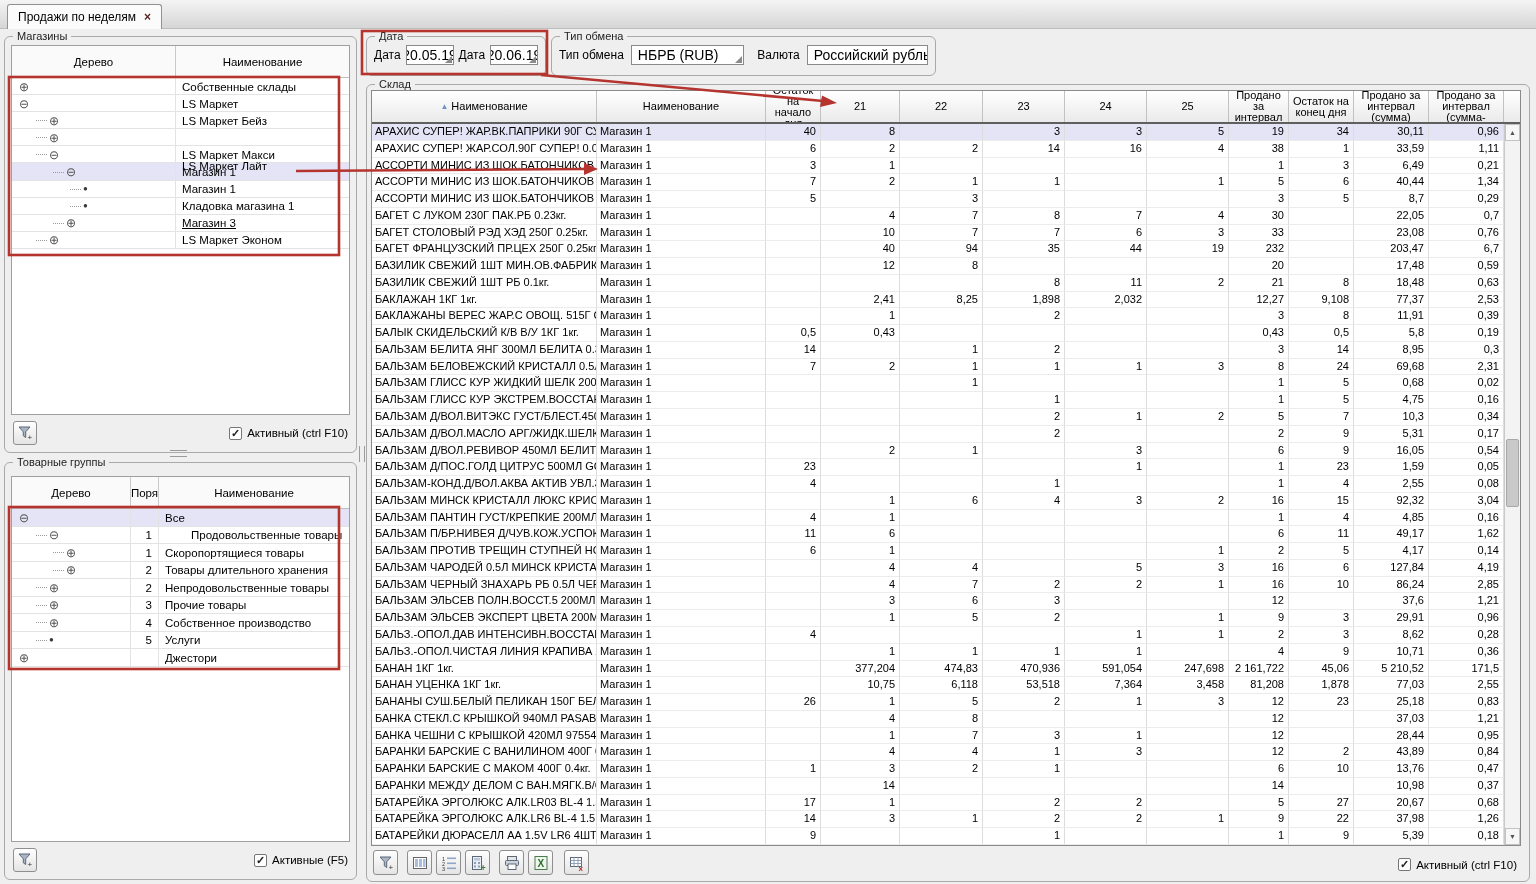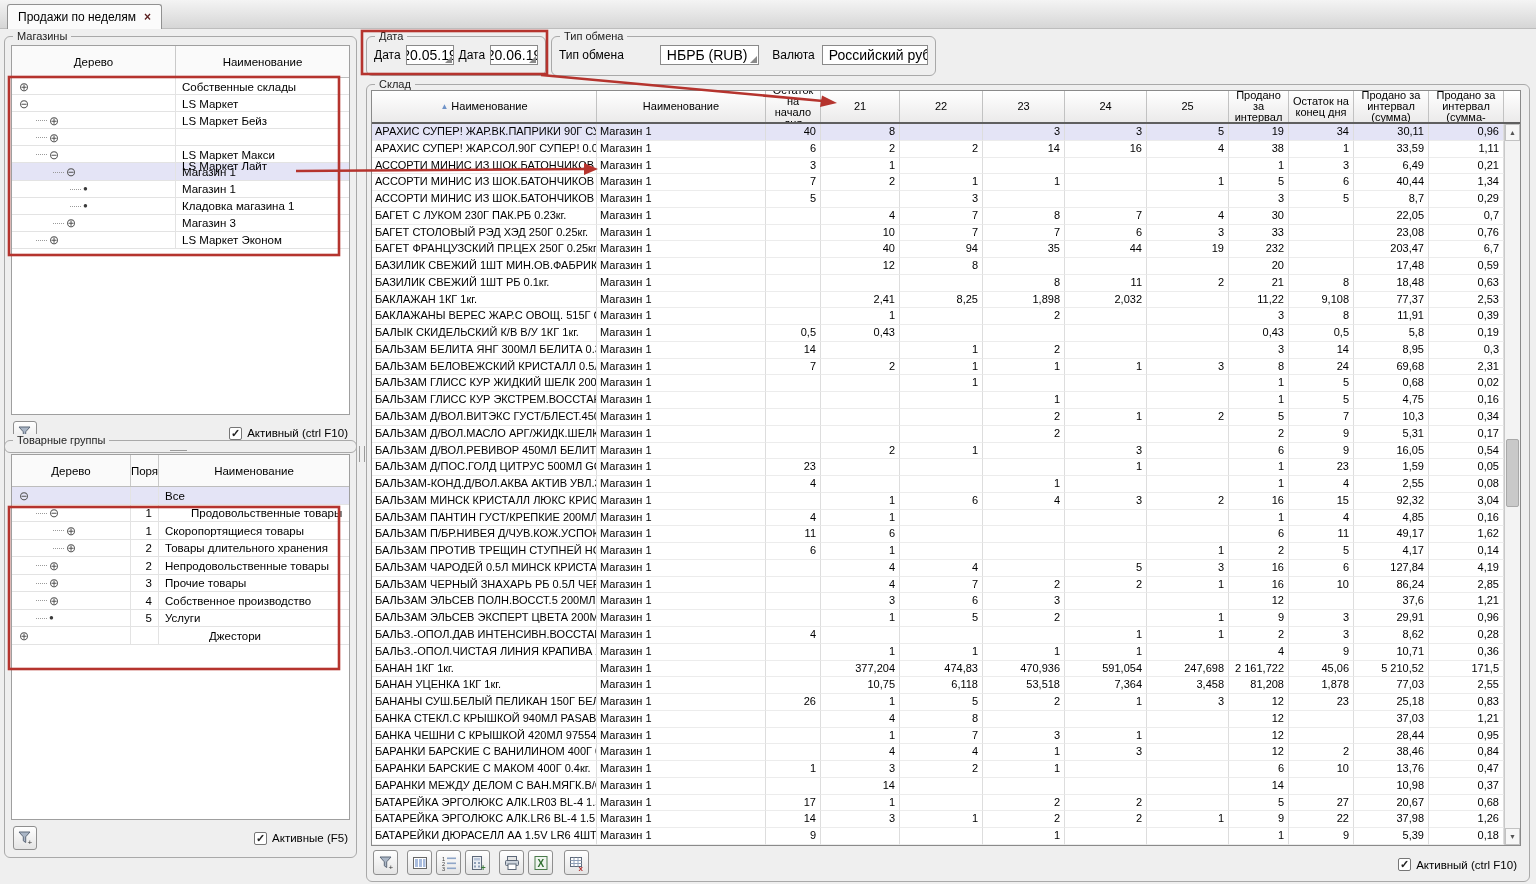--- a/index.html
+++ b/index.html
@@ -168,21 +168,21 @@
             <span class="dotline"></span>
             <span class="tglyph leaf">●</span>
           </div>
           <div class="tc name-col" style="height: 17.1px;">Кладовка магазина 1</div>
         </div>
         <div class="trow" style="height: 17.1px;">
           <div class="tc tree-col" style="width: 164px; height: 17.1px; padding-left: 41px;">
             <span class="dotline"></span>
             <span class="tglyph plus">⊕</span>
           </div>
-          <div class="tc name-col" style="height: 17.1px;">Магазин 3</div>
+          <div class="tc name-col" style="height: 17.1px; text-decoration: underline;">Магазин 3</div>
         </div>
         <div class="trow" style="height: 17.1px;">
           <div class="tc tree-col" style="width: 164px; height: 17.1px; padding-left: 24px;">
             <span class="dotline"></span>
             <span class="tglyph plus">⊕</span>
           </div>
           <div class="tc name-col" style="height: 17.1px;">LS Маркет Эконом</div>
         </div>
       </div>
   </div>
@@ -202,21 +202,21 @@
 
 <div class="abs split-h">
     <i></i>
     <i></i>
   </div>
 <div class="abs split-v">
     <i></i>
     <i></i>
   </div>
 
-<div class="groupbox" id="groups-box" style="left:4px;top:440px;width:353px;height:418px;">
+<div class="groupbox" id="groups-box" style="left:4px;top:462px;width:353px;height:418px;">
   <span class="gb-label">Товарные группы</span>
   <div class="list-wrap" style="top:13px;bottom:37px;">
     <div class="list-head">
       <div class="lh-cell" style="width:119px;">Дерево</div>
       <div class="lh-cell" style="width:28px;">Поря</div>
       <div class="lh-cell" style="flex:1;border-right:none;">Наименование</div>
     </div>
     <div id="groups-rows">
         <div class="trow sel" style="height: 17.5px;">
           <div class="tc tree-col" style="width: 119px; height: 17.5px; padding-left: 7px;">
@@ -279,21 +279,21 @@
             <span class="tglyph leaf">●</span>
           </div>
           <div class="tc order-col" style="width: 28px; height: 17.5px;">5</div>
           <div class="tc name-col" style="height: 17.5px;">Услуги</div>
         </div>
         <div class="trow" style="height: 17.5px;">
           <div class="tc tree-col" style="width: 119px; height: 17.5px; padding-left: 7px;">
             <span class="tglyph plus">⊕</span>
           </div>
           <div class="tc order-col" style="width: 28px; height: 17.5px;"></div>
-          <div class="tc name-col" style="height: 17.5px; margin-left: 44px;">Джестори</div>
+          <div class="tc name-col" style="height: 17.5px;">Джестори</div>
         </div>
       </div>
   </div>
   <div class="panel-bottom">
     <div class="tbtn" style="width:24px;height:24px;">
       <svg width="16" height="16">
         <path d="M2 2 H13 L8.7 6.8 V12.5 L6.3 10.8 V6.8 Z" fill="#aab6c6" stroke="#5d6878" stroke-width="1"></path>
         <text x="10.5" y="15" font-size="8" fill="#333">+</text>
       </svg>
     </div>
@@ -311,21 +311,21 @@
     <div class="field center combo" style="width:52px;">20.05.19</div>
     <span class="flabel">Дата</span>
     <div class="field center combo" style="width:52px;">20.06.19</div>
   </div>
 </div>
 
 <div class="groupbox" style="left:551px;top:36px;width:385px;height:40px;">
   <span class="gb-label">Тип обмена</span>
   <div class="fieldrow" style="gap:7px;">
     <span class="flabel">Тип обмена</span>
-    <div class="field left combo" style="width:116px;margin-left:29px;">НБРБ (RUB)</div>
+    <div class="field left combo" style="width:116px;">НБРБ (RUB)</div>
     <span class="flabel" style="margin-left:6px;">Валюта</span>
     <div class="field left" style="width:124px;">Российский рубль</div>
   </div>
 </div>
 
 <div class="groupbox" style="left:366px;top:84px;width:1164px;height:798px;">
   <span class="gb-label">Склад</span>
 
   <div id="grid">
     <div class="ghead">
@@ -489,21 +489,21 @@
         </div>
         <div class="grow">
           <div class="gc">БАКЛАЖАН 1КГ 1кг.</div>
           <div class="gc">Магазин 1</div>
           <div class="gc num"></div>
           <div class="gc num">2,41</div>
           <div class="gc num">8,25</div>
           <div class="gc num">1,898</div>
           <div class="gc num">2,032</div>
           <div class="gc num"></div>
-          <div class="gc num">11,22</div>
+          <div class="gc num">12,27</div>
           <div class="gc num">9,108</div>
           <div class="gc num">77,37</div>
           <div class="gc num">2,53</div>
         </div>
         <div class="grow">
           <div class="gc">БАКЛАЖАНЫ ВЕРЕС ЖАР.С ОВОЩ. 515Г СТ</div>
           <div class="gc">Магазин 1</div>
           <div class="gc num"></div>
           <div class="gc num">1</div>
           <div class="gc num"></div>
@@ -869,21 +869,21 @@
           <div class="gc">БАРАНКИ БАРСКИЕ С ВАНИЛИНОМ 400Г 0.4</div>
           <div class="gc">Магазин 1</div>
           <div class="gc num"></div>
           <div class="gc num">4</div>
           <div class="gc num">4</div>
           <div class="gc num">1</div>
           <div class="gc num">3</div>
           <div class="gc num"></div>
           <div class="gc num">12</div>
           <div class="gc num">2</div>
-          <div class="gc num">38,46</div>
+          <div class="gc num">43,89</div>
           <div class="gc num">0,84</div>
         </div>
         <div class="grow">
           <div class="gc">БАРАНКИ БАРСКИЕ С МАКОМ 400Г 0.4кг.</div>
           <div class="gc">Магазин 1</div>
           <div class="gc num">1</div>
           <div class="gc num">3</div>
           <div class="gc num">2</div>
           <div class="gc num">1</div>
           <div class="gc num"></div>

